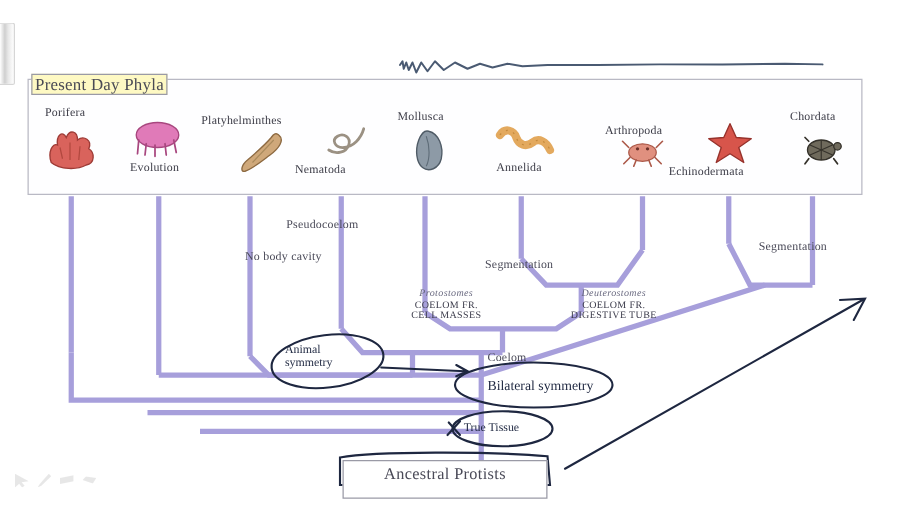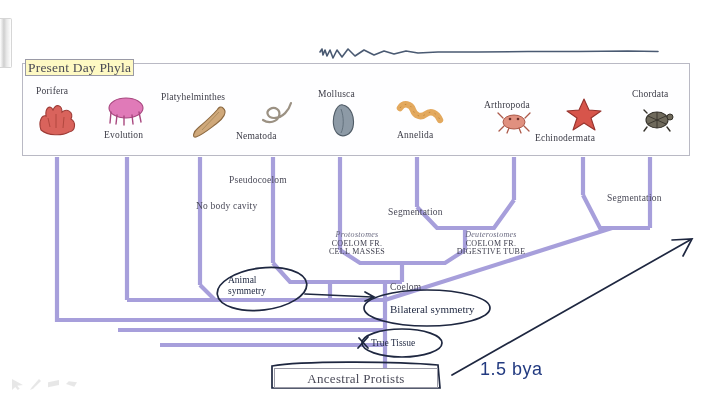--- a/index.html
+++ b/index.html
@@ -46,21 +46,21 @@
   .ink{position:absolute;font-family:"Liberation Serif",serif;color:#1e2740;white-space:nowrap;}
   .ink-radial{left:228px;top:275px;font-size:9.5px;line-height:11px;}
   .ink-bilat{left:370px;top:303px;font-size:11px;margin-left:20px;}
   .ink-true{left:371px;top:338px;font-size:9.5px;}
 
   .handwriting{position:absolute;font-family:"Liberation Sans",sans-serif;
                color:#223a80;white-space:nowrap;}
   .hw1{left:474px;top:337px;font-size:17px;letter-spacing:.5px;}
   .hw2{left:480px;top:359px;font-size:18px;letter-spacing:.5px;}
 
-  .ancestral{position:absolute;left:274px;top:368px;width:164px;height:20px;
+  .ancestral{position:absolute;left:274px;top:368px;width:164px;height:31px;
              border:1px solid #9a9aa6;background:#ffffff;box-sizing:border-box;
              font-family:"Liberation Serif",serif;font-size:13px;color:#4a4a58;
              text-align:center;line-height:19px;letter-spacing:.3px;}
 
   
   .toolbar{position:absolute;left:12px;top:379px;display:flex;gap:7px;align-items:center;opacity:.12;}
   .toolbar span{display:block;width:11px;height:11px;}
 </style>
 </head>
 <body>
@@ -211,21 +211,20 @@
     </g>
   </svg>
 
   <div class="ink ink-radial">
     <span>Animal</span><br>
     <span>symmetry</span>
   </div>
   <div class="ink ink-bilat">Bilateral symmetry</div>
   <div class="ink ink-true">True Tissue</div>
 
-  <div class="handwriting hw2">1.5 bya</div>
 
   <div class="ancestral">Ancestral Protists</div>
 
   <div class="toolbar">
     <span style="background:#444;clip-path:polygon(0 0,0 100%,30% 72%,52% 100%,70% 88%,48% 62%,100% 55%);"></span>
     <span style="background:#444;clip-path:polygon(0 100%,18% 72%,82% 0,100% 18%,28% 88%);"></span>
     <span style="background:#444;clip-path:polygon(0 30%,100% 10%,100% 55%,0 75%);"></span>
     <span style="background:#444;clip-path:polygon(0 45%,25% 20%,100% 30%,75% 70%);"></span>
   </div>
 

